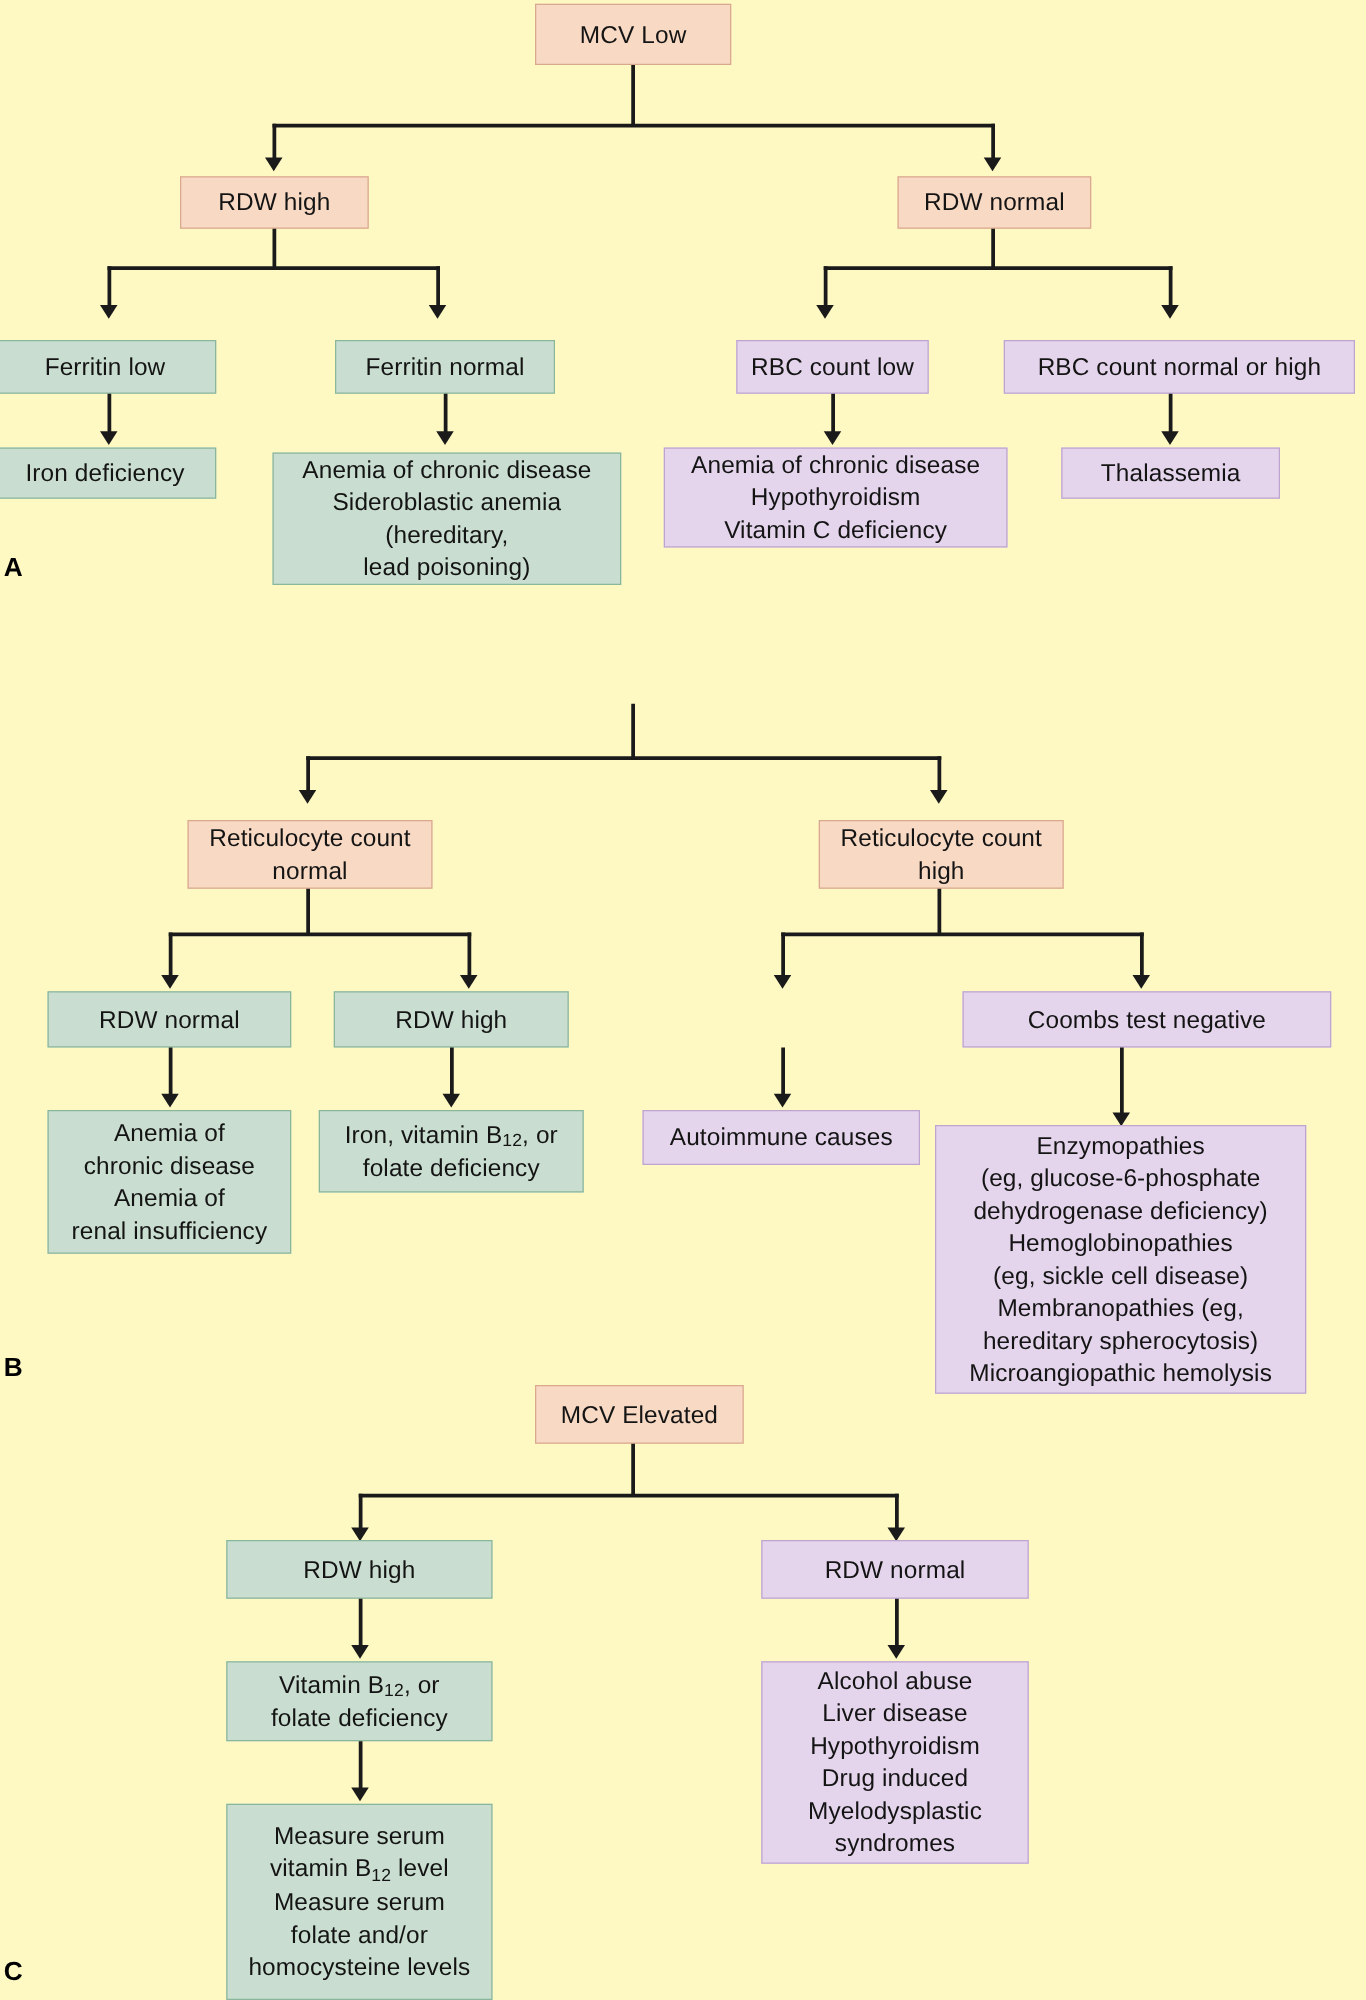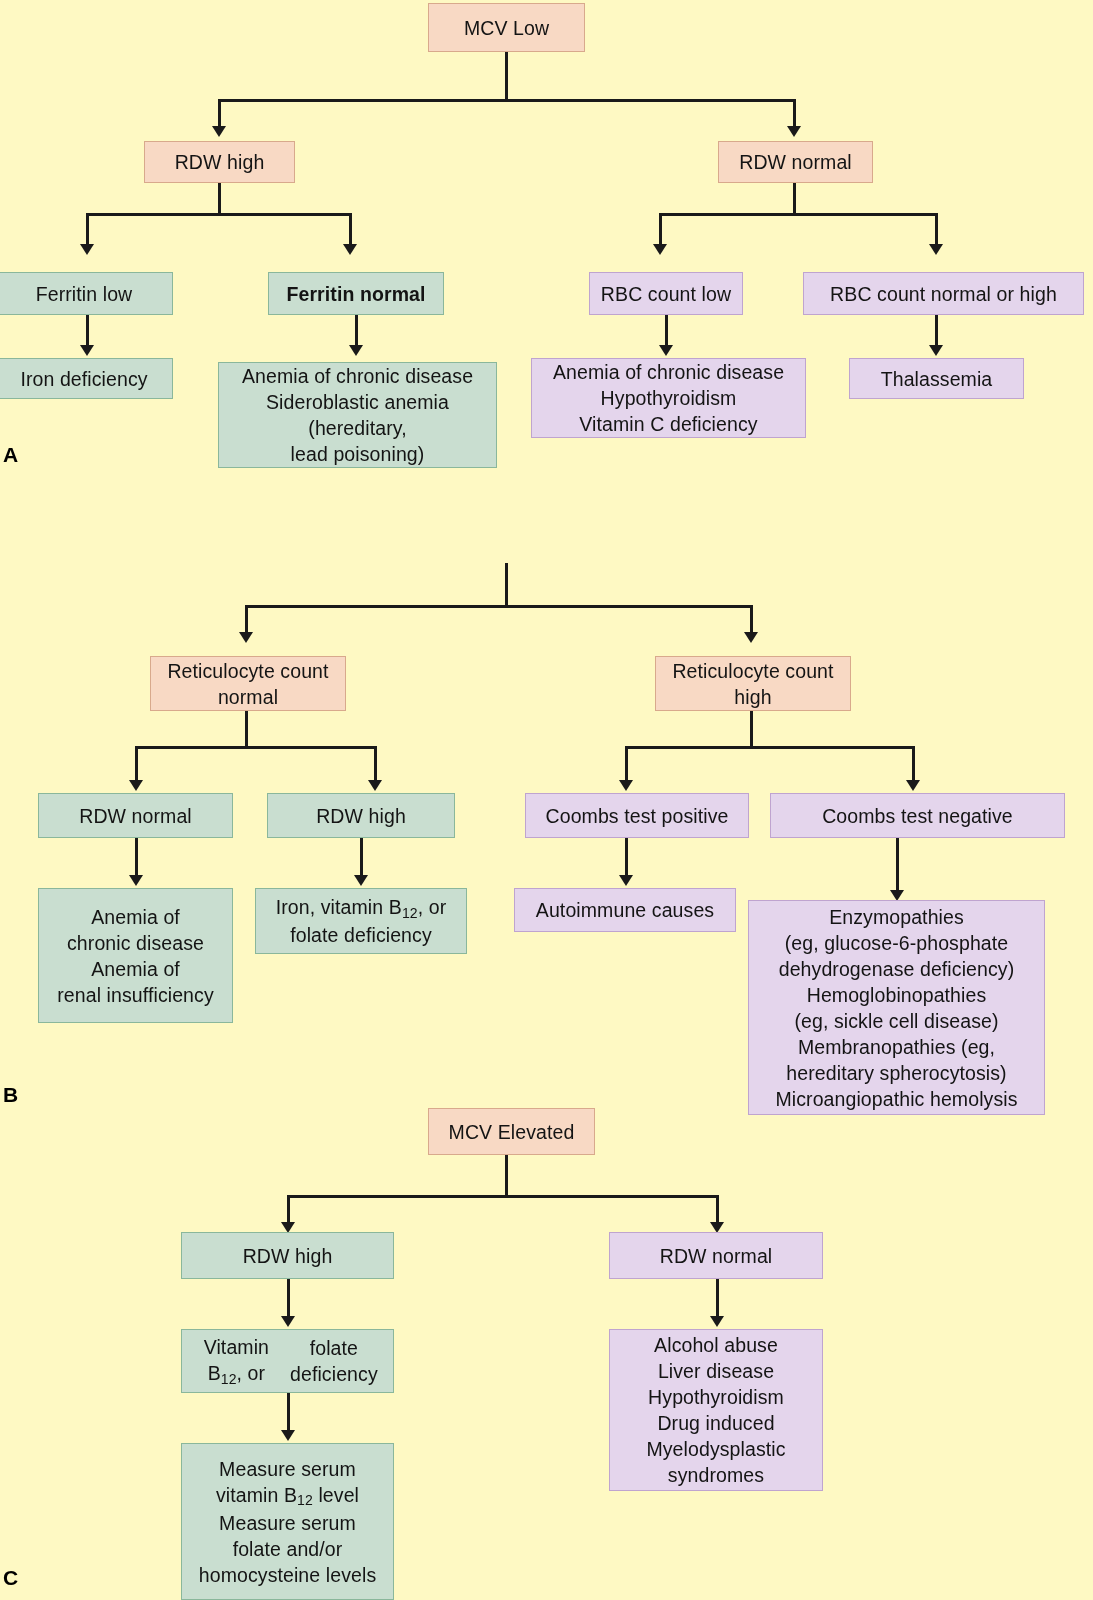--- a/index.html
+++ b/index.html
@@ -101,21 +101,21 @@
   <div class="edge v" style="left:793px; top:183px; width:3px; height:31px;"></div>
   <div class="edge h" style="left:659px; top:213px; width:279px; height:3px;"></div>
   <div class="edge v" style="left:659px; top:213px; width:3px; height:32px;"></div>
   <div class="edge v" style="left:935px; top:213px; width:3px; height:32px;"></div>
   <div class="arrow" style="left:653px; top:244px;"></div>
   <div class="arrow" style="left:929px; top:244px;"></div>
 
   <div class="node green" style="left:-5px; top:272px; width:178px; height:43px;">
     <span>Ferritin low</span>
   </div>
-  <div class="node green" style="left:268px; top:272px; width:176px; height:43px;font-weight:bold;">
+  <div class="node green" style="left:268px; top:272px; width:176px; height:43px;">
     <span>Ferritin normal</span>
   </div>
   <div class="node purple" style="left:589px; top:272px; width:154px; height:43px;">
     <span>RBC count low</span>
   </div>
   <div class="node purple" style="left:803px; top:272px; width:281px; height:43px;">
     <span>RBC count normal or high</span>
   </div>
 
   <div class="edge v" style="left:86px; top:315px; width:3px; height:31px;"></div>
@@ -180,37 +180,34 @@
   <div class="edge v" style="left:912px; top:746px; width:3px; height:35px;"></div>
   <div class="arrow" style="left:619px; top:780px;"></div>
   <div class="arrow" style="left:906px; top:780px;"></div>
 
   <div class="node green" style="left:38px; top:793px; width:195px; height:45px;">
     <span>RDW normal</span>
   </div>
   <div class="node green" style="left:267px; top:793px; width:188px; height:45px;">
     <span>RDW high</span>
   </div>
-  <div class="node purple" style="left:525px; top:793px; width:224px; height:45px;">
-    <span>Coombs test positive</span>
-  </div>
   <div class="node purple" style="left:770px; top:793px; width:295px; height:45px;">
     <span>Coombs test negative</span>
   </div>
 
   <div class="edge v" style="left:135px; top:838px; width:3px; height:38px;"></div>
   <div class="arrow" style="left:129px; top:875px;"></div>
   <div class="edge v" style="left:360px; top:838px; width:3px; height:38px;"></div>
   <div class="arrow" style="left:354px; top:875px;"></div>
   <div class="edge v" style="left:625px; top:838px; width:3px; height:38px;"></div>
   <div class="arrow" style="left:619px; top:875px;"></div>
   <div class="edge v" style="left:896px; top:838px; width:3px; height:55px;"></div>
   <div class="arrow" style="left:890px; top:890px;"></div>
 
-  <div class="node green" style="left:38px; top:888px; width:195px; height:135px; flex-direction:column;">
+  <div class="node green" style="left:38px; top:888px; width:195px; height:115px; flex-direction:column;">
     <span>Anemia of</span>
     <span>chronic disease</span>
     <span>Anemia of</span>
     <span>renal insufficiency</span>
   </div>
 
   <div class="node green" style="left:255px; top:888px; width:212px; height:66px; flex-direction:column;">
     <span><span>Iron, vitamin B</span><sub>12</sub><span>, or</span></span>
     <span>folate deficiency</span>
   </div>
@@ -248,21 +245,21 @@
   </div>
   <div class="node purple" style="left:609px; top:1232px; width:214px; height:47px;">
     <span>RDW normal</span>
   </div>
 
   <div class="edge v" style="left:287px; top:1279px; width:3px; height:38px;"></div>
   <div class="arrow" style="left:281px; top:1316px;"></div>
   <div class="edge v" style="left:716px; top:1279px; width:3px; height:38px;"></div>
   <div class="arrow" style="left:710px; top:1316px;"></div>
 
-  <div class="node green" style="left:181px; top:1329px; width:213px; height:64px; flex-direction:row;">
+  <div class="node green" style="left:181px; top:1329px; width:213px; height:64px; flex-direction:column;">
     <span><span>Vitamin B</span><sub>12</sub><span>, or</span></span>
     <span>folate deficiency</span>
   </div>
 
   <div class="edge v" style="left:287px; top:1393px; width:3px; height:38px;"></div>
   <div class="arrow" style="left:281px; top:1430px;"></div>
 
   <div class="node green" style="left:181px; top:1443px; width:213px; height:157px; flex-direction:column;">
     <span>Measure serum</span>
     <span><span>vitamin B</span><sub>12</sub><span> level</span></span>

